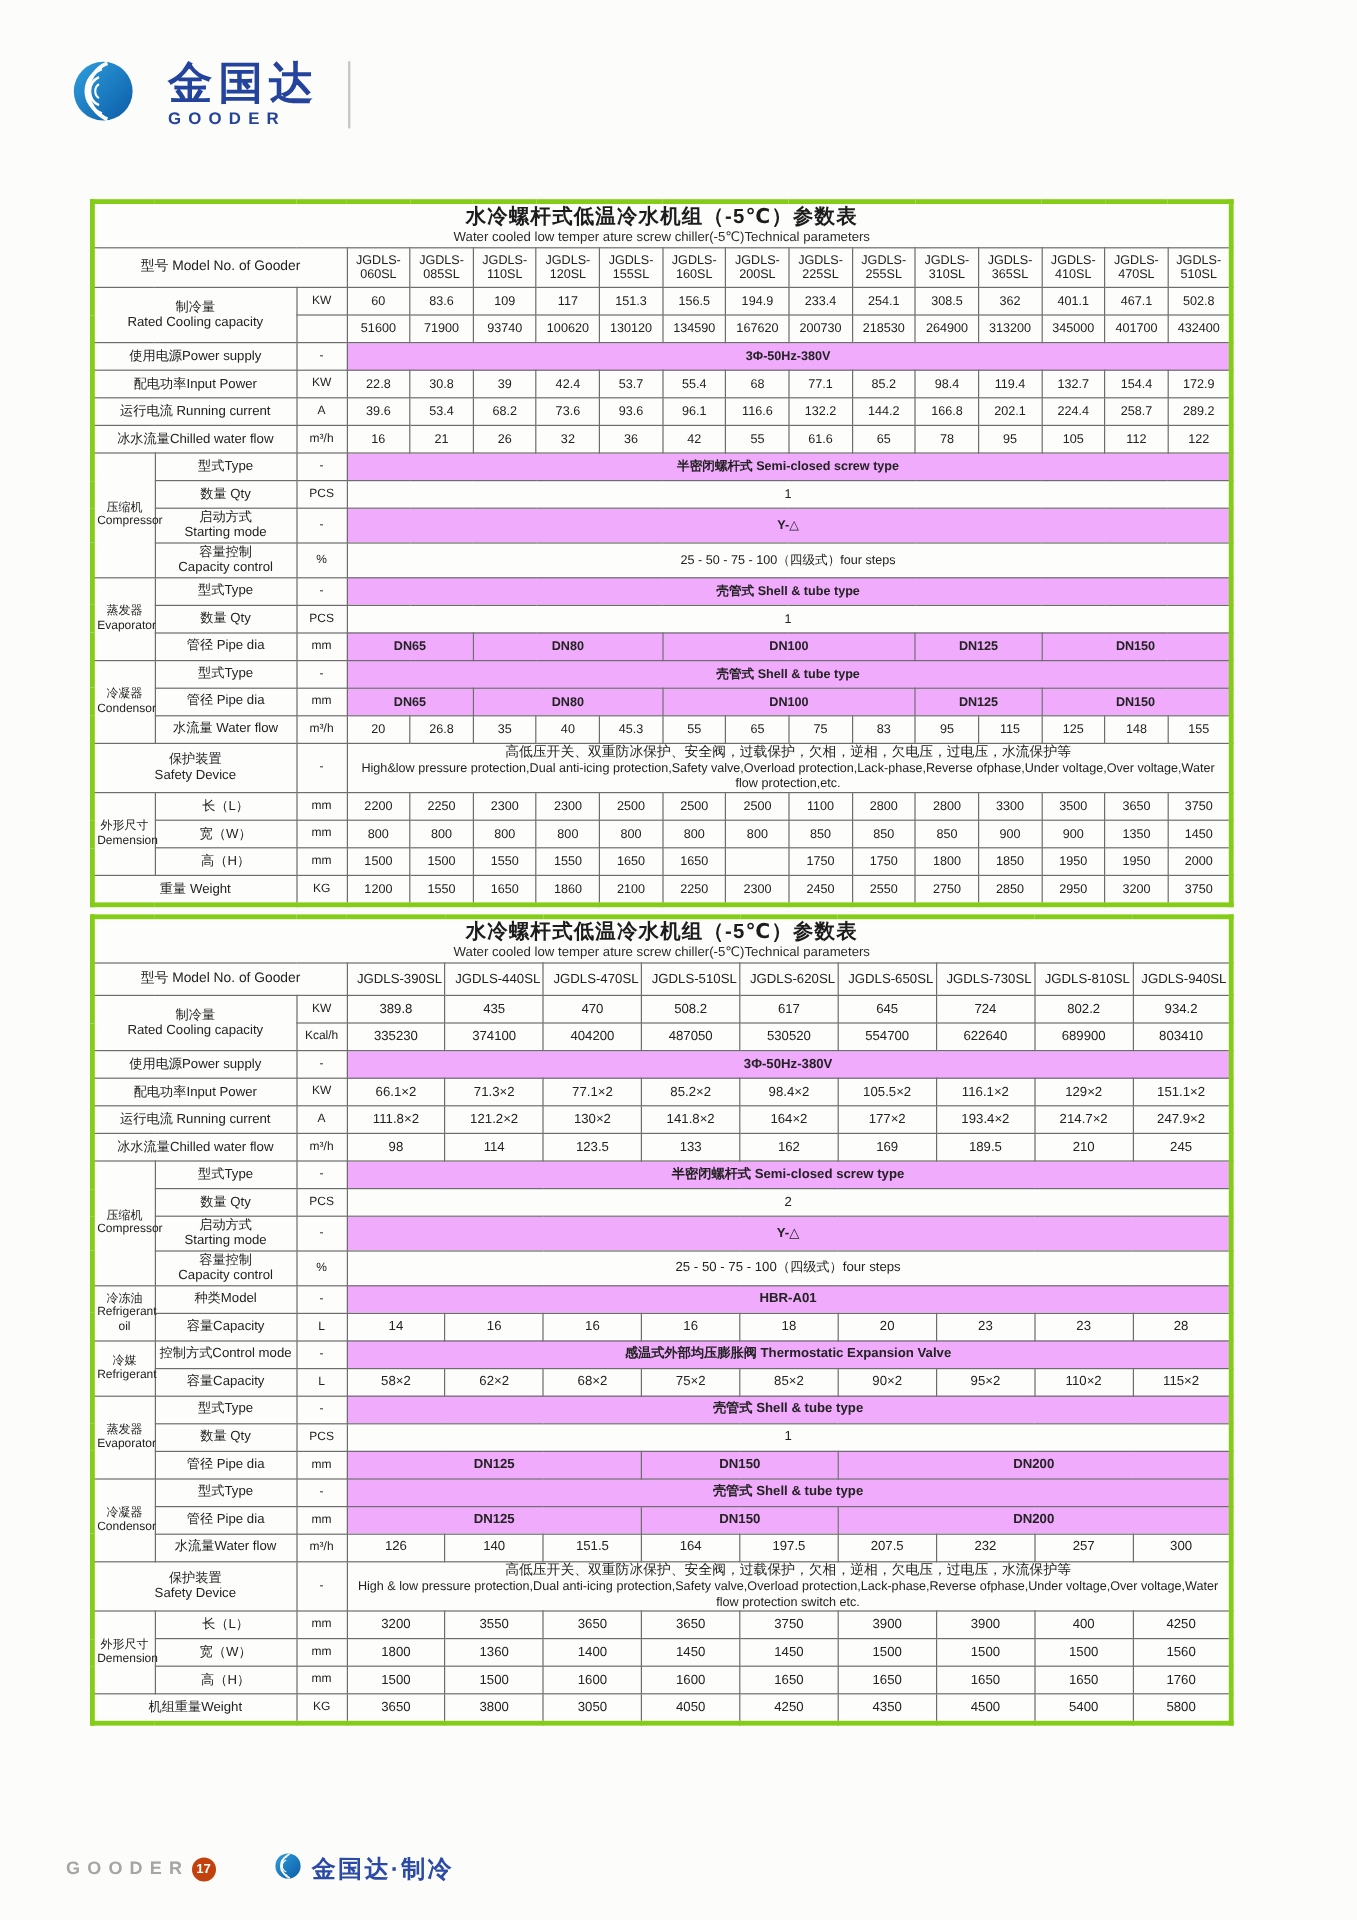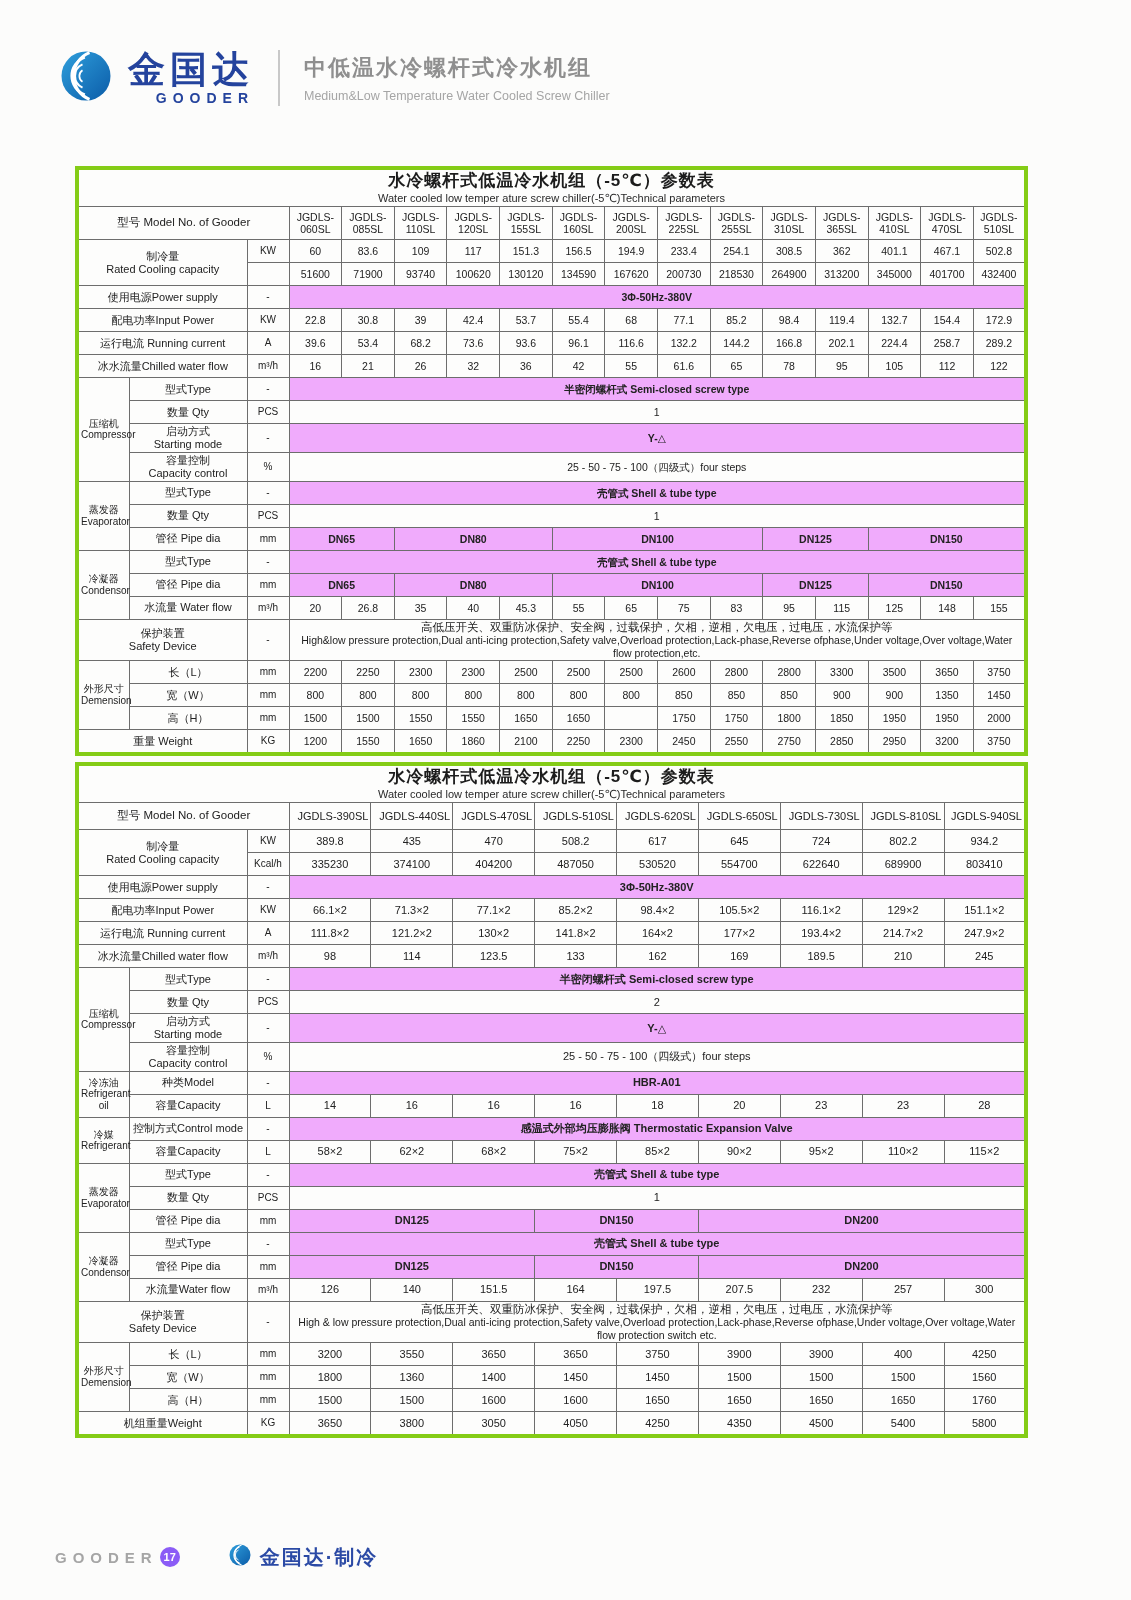--- a/index.html
+++ b/index.html
@@ -2,21 +2,21 @@
 <html><head>
 <meta charset="utf-8">
 <style>
   html,body{margin:0;padding:0;background:#e9e9e9;}
   .page{position:relative;width:1131px;height:1600px;background:#fcfcfb;
         font-family:"Liberation Sans","DejaVu Sans",sans-serif;color:#222;overflow:hidden;}
 
   
   .hdr{position:absolute;top:48px;left:58px;display:flex;align-items:center;}
   .brand{display:flex;align-items:center;}
-  .brand-txt{margin-left:14px;display:flex;flex-direction:column;align-items:flex-end;}
+  .brand-txt{margin-left:26px;display:flex;flex-direction:column;align-items:flex-start;}
   .brand-cn{font-size:37px;font-weight:bold;color:#24439d;letter-spacing:5px;line-height:1;}
   .brand-en{font-size:14px;font-weight:bold;color:#24439d;letter-spacing:6px;margin-top:2px;}
   .hdr-div{width:2px;height:56px;background:#c8c8c8;margin:0 24px;}
   .title-cn{font-size:22px;font-weight:bold;color:#8f8f8f;letter-spacing:2px;}
   .title-en{font-size:12.5px;color:#a5a5a5;margin-top:6px;}
 
   
   .tbl-wrap{position:absolute;left:75px;width:953px;}
   #table1{top:166px;}
   #table2{top:762px;}
@@ -37,21 +37,21 @@
   .t2 td.mdl{height:24px;text-align:right;}
   td.mlbl{font-size:11.5px;}
   td.data.shade{background:#f0abfc;font-weight:bold;}
   td.sfty{text-align:left;padding:3px 6px;}
   .sf-cn{font-size:11.5px;}
   .sf-en{font-size:10.5px;}
 
   
   .ftr{position:absolute;top:1543px;left:55px;display:flex;align-items:center;}
   .f-gooder{font-size:15px;font-weight:bold;color:#a5a5a5;letter-spacing:6px;}
-  .f-badge{width:20px;height:20px;border-radius:50%;background:#8b5cf6;color:#fff;
+  .f-badge{width:20px;height:20px;border-radius:50%;background:#c2410c;color:#fff;
            font-size:11px;font-weight:bold;display:flex;align-items:center;justify-content:center;margin-left:2px;}
   .f-brand{display:flex;align-items:center;margin-left:48px;}
   .f-cn{font-size:20px;font-weight:bold;color:#2b4aa5;letter-spacing:2px;margin-left:8px;}
 </style>
 </head>
 <body>
 
 <div class="page">
 
   <div class="hdr">
@@ -70,24 +70,20 @@
           <path d="M21 14 A11 11 0 0 0 21 34" stroke="#fff" stroke-width="1.8" fill="none"></path>
           <path d="M21 19 A6 6 0 0 0 21 29" stroke="#fff" stroke-width="1.5" fill="none"></path>
         </svg>
       </span>
       <span class="brand-txt">
         <span class="brand-cn">金国达</span>
         <span class="brand-en">GOODER</span>
       </span>
     </div>
     <div class="hdr-div"></div>
-    <div>
-      <div class="title-cn">中低温水冷螺杆式冷水机组</div>
-      <div class="title-en">Medium&amp;Low Temperature Water Cooled Screw Chiller</div>
-    </div>
   </div>
 
   <div id="table1" class="tbl-wrap">
       <table class="spec t1">
         <colgroup>
           <col style="width: 52px;">
           <col style="width: 118px;">
           <col style="width: 42px;">
           <col>
           <col>
@@ -308,21 +304,21 @@
             <td rowspan="3" class="glbl">外形尺寸<br>Demension</td>
             <td class="lbl">长（L）</td>
             <td class="unit">mm</td>
             <td class="data">2200</td>
             <td class="data">2250</td>
             <td class="data">2300</td>
             <td class="data">2300</td>
             <td class="data">2500</td>
             <td class="data">2500</td>
             <td class="data">2500</td>
-            <td class="data">2600</td>
+            <td class="data">1100</td>
             <td class="data">2800</td>
             <td class="data">2800</td>
             <td class="data">3300</td>
             <td class="data">3500</td>
             <td class="data">3650</td>
             <td class="data">3750</td>
           </tr>
           <tr>
             <td class="lbl">宽（W）</td>
             <td class="unit">mm</td>

